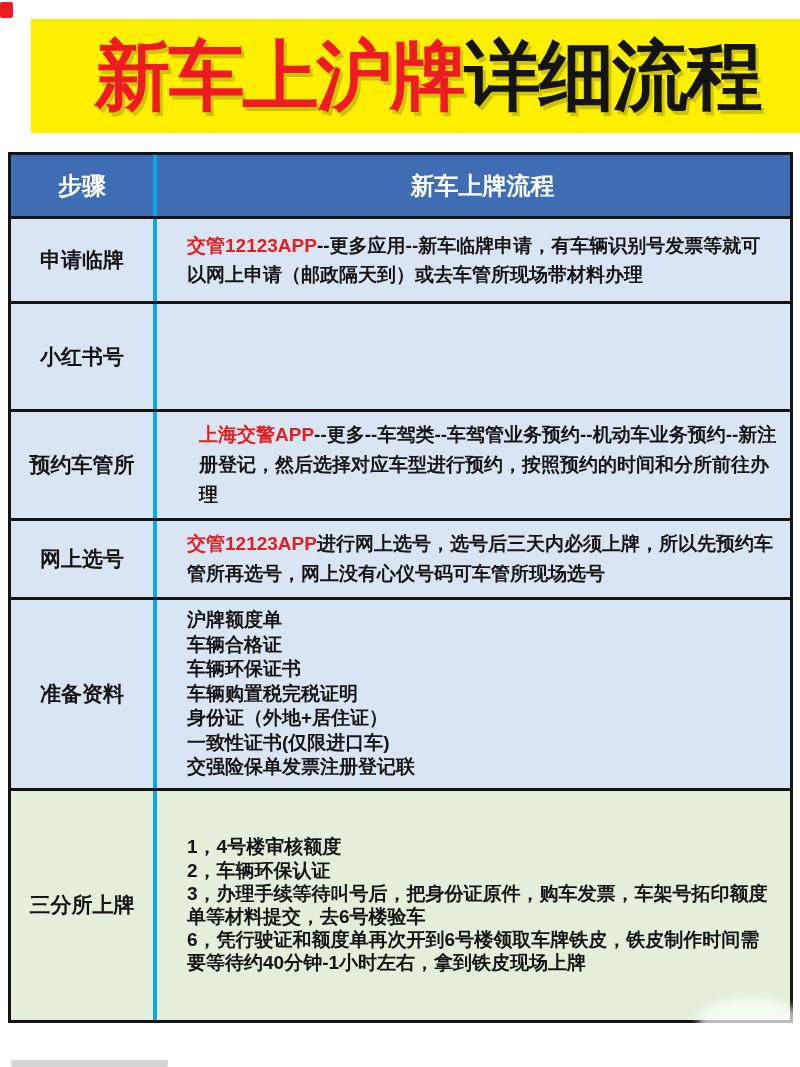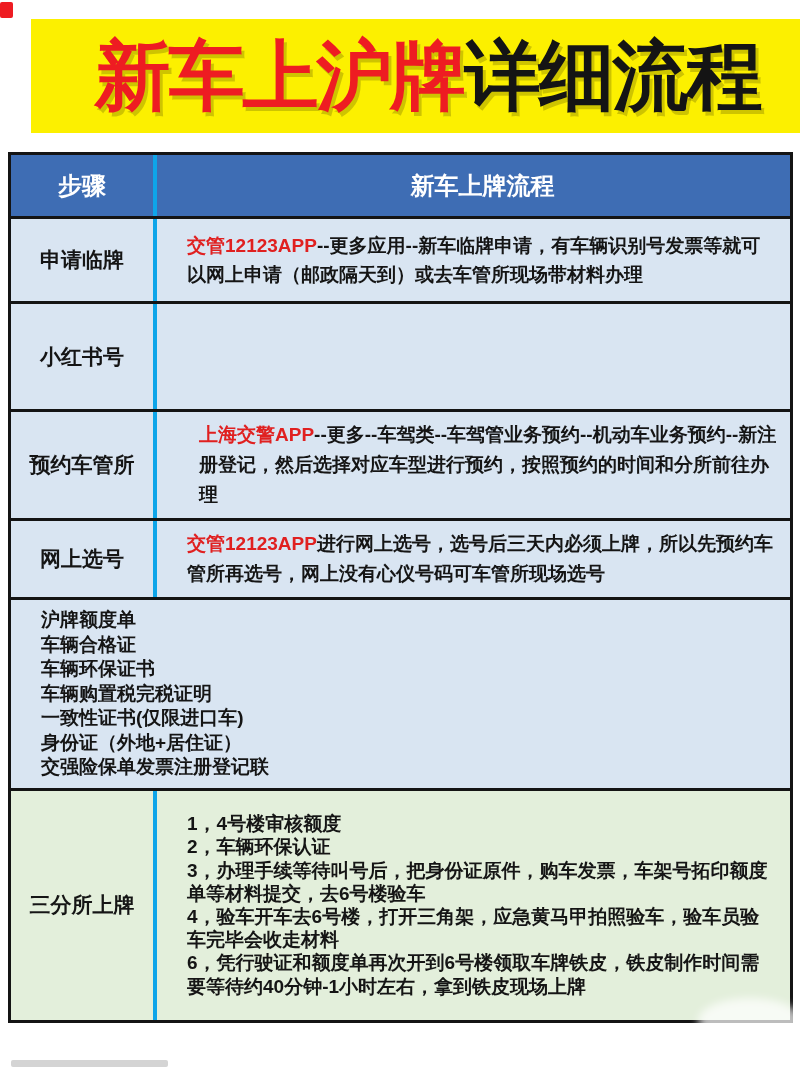--- a/index.html
+++ b/index.html
@@ -101,37 +101,37 @@
         <div><span class="red">上海交警APP</span><span>--更多--车驾类--车驾管业务预约--机动车业务预约--新注册登记，然后选择对应车型进行预约，按照预约的时间和分所前往办理</span></div>
       </div>
     </div>
     <div class="row blue r5">
       <div class="label-cell">网上选号</div>
       <div class="content-cell">
         <div><span class="red">交管12123APP</span><span>进行网上选号，选号后三天内必须上牌，所以先预约车管所再选号，网上没有心仪号码可车管所现场选号</span></div>
       </div>
     </div>
     <div class="row blue r6">
+      <div class="label-cell">准备资料</div>
       <div class="content-cell">
         <div><span>沪牌额度单</span></div>
         <div><span>车辆合格证</span></div>
         <div><span>车辆环保证书</span></div>
         <div><span>车辆购置税完税证明</span></div>
+        <div><span>身份证（外地+居住证）</span></div>
         <div><span>一致性证书(仅限进口车)</span></div>
-        <div><span>身份证（外地+居住证）</span></div>
         <div><span>交强险保单发票注册登记联</span></div>
       </div>
     </div>
     <div class="row green r7">
       <div class="label-cell">三分所上牌</div>
       <div class="content-cell">
         <div><span>1，4号楼审核额度</span></div>
         <div><span>2，车辆环保认证</span></div>
         <div><span>3，办理手续等待叫号后，把身份证原件，购车发票，车架号拓印额度单等材料提交，去6号楼验车</span></div>
-        <div><span>4，验车开车去6号楼，打开三角架，应急黄马甲拍照验车，验车员验车完毕会收走材料</span></div>
         <div><span>6，凭行驶证和额度单再次开到6号楼领取车牌铁皮，铁皮制作时间需要等待约40分钟-1小时左右，拿到铁皮现场上牌</span></div>
       </div>
     </div>
   </div>
 
 <div class="blob"></div>
 <div class="watermark">小红书号 585962506</div>
 <div class="bottom-strip"></div>
 
 </body></html>

